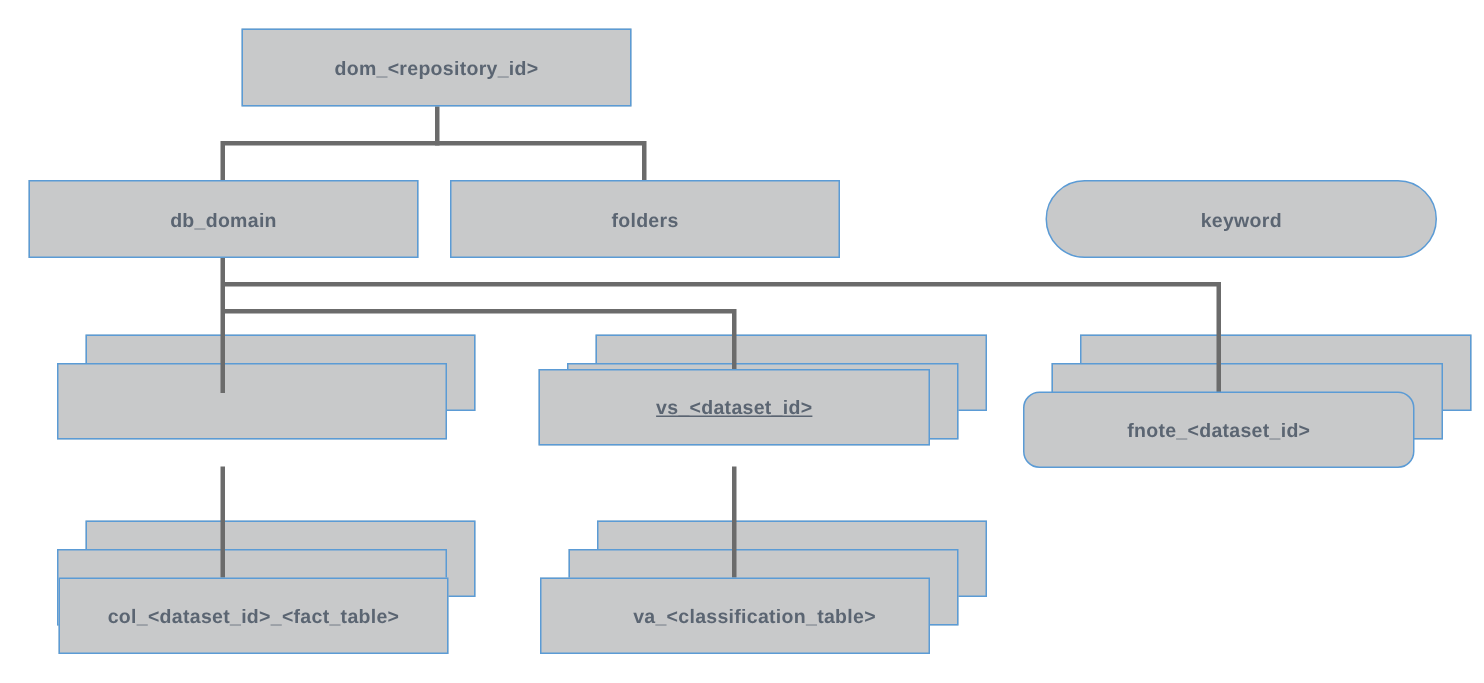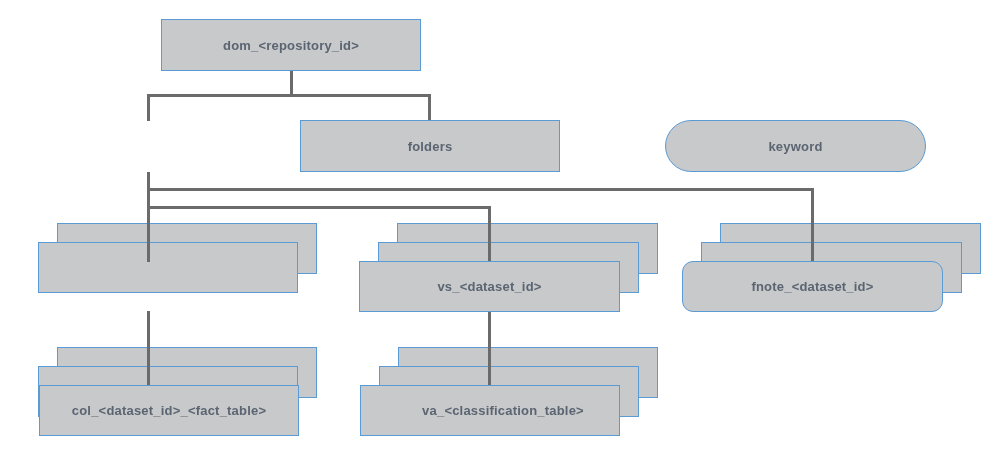--- a/index.html
+++ b/index.html
@@ -47,24 +47,24 @@
     box-sizing: border-box;
     background: #c8c9ca;
     border: 1.5px solid #5b9bd5;
     z-index: 1;
   }
   
   #node-dom      { left: 161px; top: 19px;  }
   #node-meta     { left: 697px; top: 19px;  width: 261px; }
   #node-db       { left: 19px;  top: 120px; }
   #node-folders  { left: 300px; top: 120px; }
-  #node-keyword  { left: 665px; top: 120px; width: 261px; border-radius: 26px; }
+  #node-keyword  { left: 697px; top: 120px; width: 261px; border-radius: 26px; }
   
   #node-fact     { left: 19px;  top: 261px; height: 51px; }
-  #node-vs       { left: 359px; top: 261px; height: 51px; width: 261px; }
+  #node-vs       { left: 359px; top: 246px; height: 51px; width: 261px; text-decoration: underline; }
   #node-fnote    { left: 682px; top: 261px; height: 51px; width: 261px; border-radius: 11px; }
   
   #node-col      { left: 19px;  top: 385px; height: 51px; margin-left: 20px; }
   #node-va       { left: 360px; top: 385px; height: 51px; padding-left: 26px; }
   
   #fact-l3  { left: 57px;  top: 223px; }
   #fact-l2  { left: 38px;  top: 242px; }
   #vs-l3    { left: 397px; top: 223px; width: 261px; }
   #vs-l2    { left: 378px; top: 242px; width: 261px; }
   #fnote-l3 { left: 720px; top: 223px; width: 261px; }
@@ -101,20 +101,21 @@
     <path d="M148.5,189.5 L812.5,189.5 L812.5,263"></path>
 
     <path d="M148.5,207.5 L489.5,207.5 L489.5,262"></path>
 
     <path d="M148.5,311 L148.5,386"></path>
 
     <path d="M489.5,311 L489.5,386"></path>
   </svg>
 
   <div class="node" id="node-dom">dom_&lt;repository_id&gt;</div>
+  <div class="node" id="node-db">db_domain</div>
   <div class="node" id="node-folders">folders</div>
   <div class="node" id="node-keyword">keyword</div>
   <div class="node" id="node-vs">vs_&lt;dataset_id&gt;</div>
   <div class="node" id="node-fnote">fnote_&lt;dataset_id&gt;</div>
   <div class="node" id="node-col">col_&lt;dataset_id&gt;_&lt;fact_table&gt;</div>
   <div class="node" id="node-va">va_&lt;classification_table&gt;</div>
 
 </div>
 
 </body></html>

